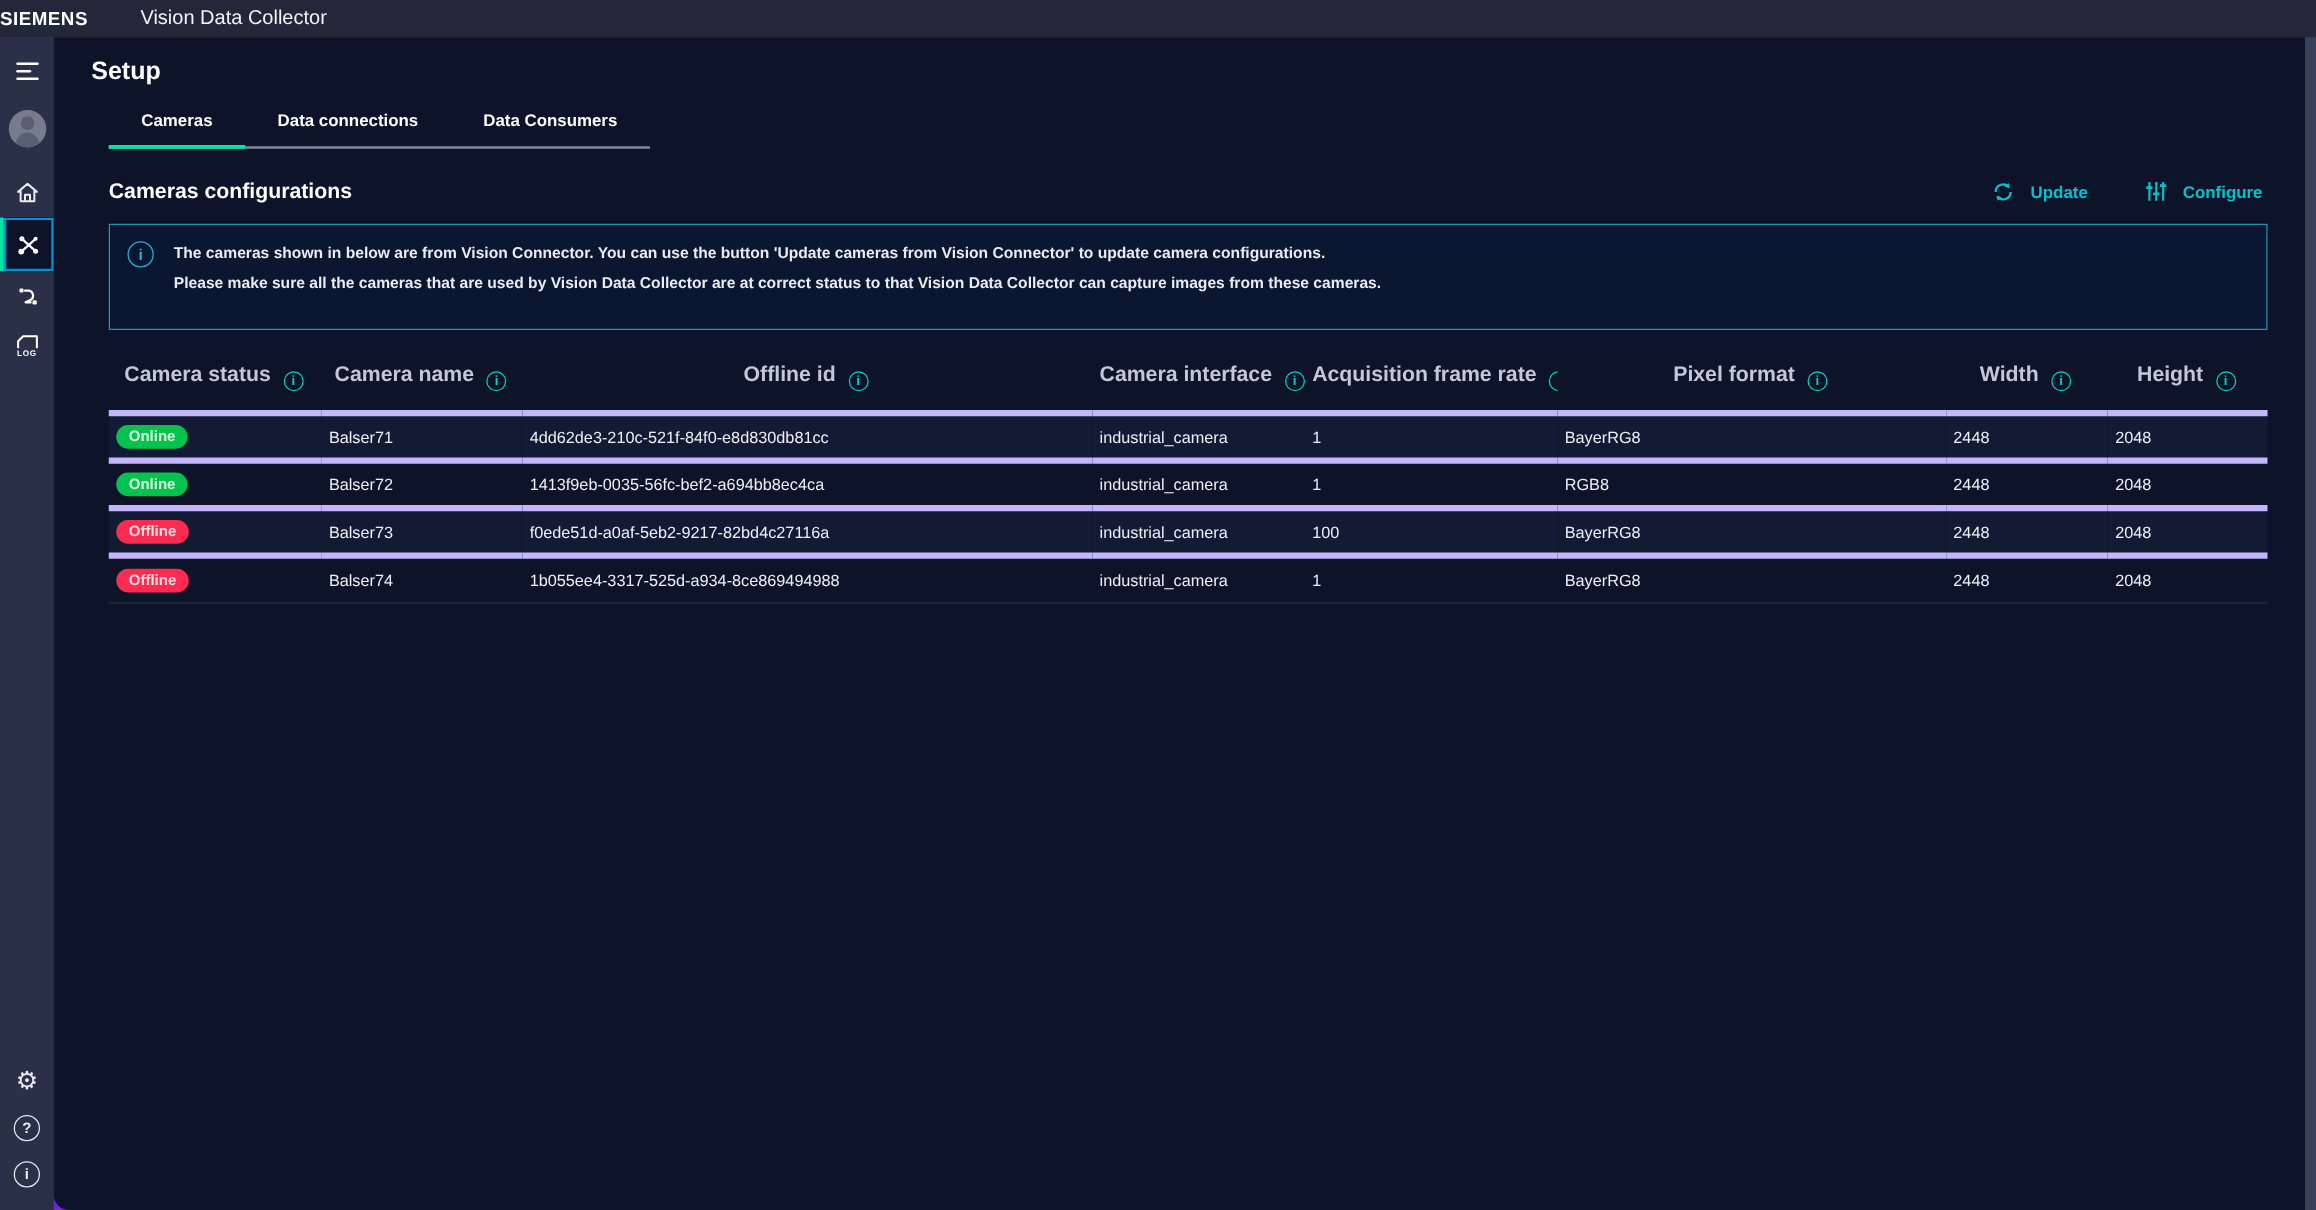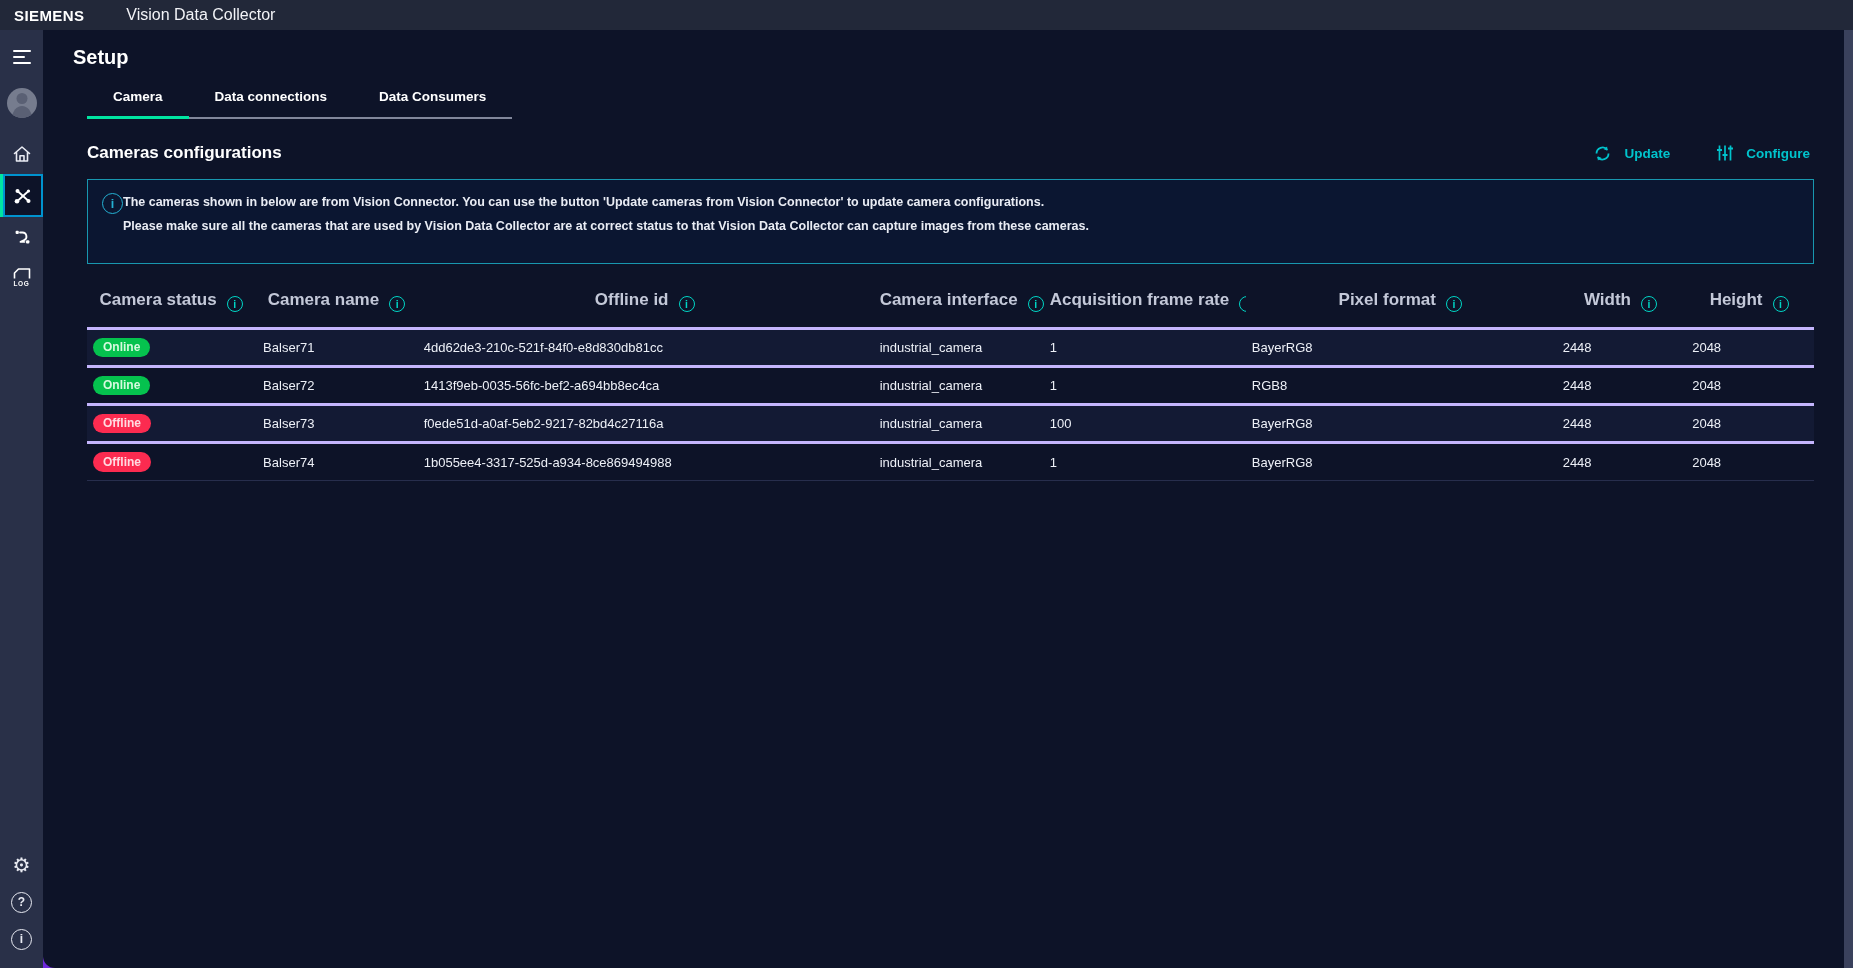--- a/index.html
+++ b/index.html
@@ -7,21 +7,21 @@
     --accent-cyan:#00C3CC;
     --status-online:#05C24E;
     --status-offline:#FC2B50;
     --banner-border:#1897AF;
   }
   *{box-sizing:border-box;margin:0;padding:0}
   html,body{width:1853px;height:968px;overflow:hidden}
   body{font-family:"Liberation Sans",sans-serif;background:#0d1328;color:#eef0f6;}
 
   
-  .topbar{height:30px;background:#222839;display:flex;align-items:center;padding-left:14px}
+  .topbar{height:30px;background:#222839;display:flex;align-items:center;}
   .brand{font-size:15px;font-weight:700;letter-spacing:.4px;color:#fff}
   .app-title{margin-left:42px;font-size:16px;color:#f2f3f7}
 
   
   .shell{display:flex;height:938px;background:#6d28d9}
   .sidebar{width:43px;flex:none;display:flex;flex-direction:column;align-items:center;background:#293048}
   .side-btn{width:43px;height:40px;display:flex;flex-direction:column;align-items:center;justify-content:center;background:none;border:none;cursor:pointer;color:#e8eaf2}
   .side-btn.active{background:#0d1328;box-shadow:inset 0 0 0 2px #0093cf;border-left:3px solid var(--accent-green);height:43px}
   .menu-btn{margin-top:12px;height:30px}
   .menu-btn .bar{display:block;height:2px;background:#fff;border-radius:1px;margin:2.2px 0}
@@ -45,32 +45,32 @@
   h1{font-size:20px;font-weight:700;color:#fff}
   .tabs{display:inline-flex;margin:18px 0 0 14px;border-bottom:2px solid #81879b}
   .tab{position:relative;padding:2px 26px 13px;font-weight:700;font-size:13.5px;color:#fff;background:none;border:none;cursor:pointer;font-family:inherit}
   .tab.active::after{content:"";position:absolute;left:0;right:0;bottom:-2px;height:3px;background:var(--accent-green)}
   .section-row{display:flex;align-items:center;margin:24px 4px 0 14px}
   h2{font-size:17px;font-weight:700;color:#fff;flex:1}
   .text-btn{display:inline-flex;align-items:center;gap:12px;background:none;border:none;color:var(--accent-cyan);font-weight:700;font-size:13.5px;cursor:pointer;font-family:inherit}
   .btn-configure{margin-left:46px}
 
   
-  .banner{display:flex;align-items:flex-start;margin:16px 0 0 14px;border:1px solid var(--banner-border);background:#0b1631;padding:11px 14px 9px;min-height:85px}
+  .banner{display:flex;gap:16px;align-items:flex-start;margin:16px 0 0 14px;border:1px solid var(--banner-border);background:#0b1631;padding:11px 14px 9px;min-height:85px}
   .banner-lines{font-size:12.5px;line-height:23.5px;color:#e9ecf4;font-weight:600}
   .i-ic{display:inline-flex;align-items:center;justify-content:center;width:16px;height:16px;border:1.5px solid #00d5c5;border-radius:50%;color:#00d5c5;font-size:10.5px;font-weight:700;font-style:normal;flex:none}
   .i-ic::before{content:"i"}
   .i-ic.lg{width:21px;height:21px;font-size:12.5px;border-color:#24b2d4;color:#24b2d4;margin-top:2px}
 
   
   table{width:calc(100% - 14px);margin:14px 0 0 14px;border-collapse:collapse;table-layout:fixed}
   th{ text-align:center;font-size:17px;font-weight:700;color:#c3c8d8;padding:12px 8px 15px 6px;white-space:nowrap;overflow:hidden}
   th .i-ic{margin-left:10px;vertical-align:-3px}
   td{height:38px;padding:0 8px 0 6px;font-size:13px;color:#edf0f7;white-space:nowrap;overflow:hidden}
-  tbody tr{border-top:3px solid #c4b5fd}
+  tbody tr{border-top:5px solid #c4b5fd}
   tbody{border-bottom:1px solid #272e4d}
   tbody tr:nth-child(odd){background:#131a34}
   .badge{display:inline-block;min-width:46px;text-align:center;padding:2.5px 10px 3px;border-radius:12px;font-size:12px;font-weight:700}
   .badge.online{background:var(--status-online);color:#d6fadf}
   .badge.offline{background:var(--status-offline);color:#ffdbe1}
 
   
   .scroll-track{width:9px;flex:none;background:#3a415c}
 </style>
 </head>
@@ -135,21 +135,21 @@
       <button class="side-btn">
         <span class="circle-glyph glyph-i"></span>
       </button>
     </div>
   </aside>
 
   <main>
     <h1>Setup</h1>
 
     <nav class="tabs">
-      <button class="tab active">Camera</button>
+      <button class="tab active">Cameras</button>
       <button class="tab">Data connections</button>
       <button class="tab">Data Consumers</button>
     </nav>
 
     <div class="section-row">
       <h2>Cameras configurations</h2>
       <button class="text-btn btn-update">
         <svg width="19" height="19" viewBox="0 0 19 19" fill="none">
           <path d="M15.5 9.5 a6 6 0 0 1 -10.8 3.6" stroke="var(--accent-cyan)" stroke-width="1.8"></path>
           <path d="M3.5 9.5 a6 6 0 0 1 10.8 -3.6" stroke="var(--accent-cyan)" stroke-width="1.8"></path>

